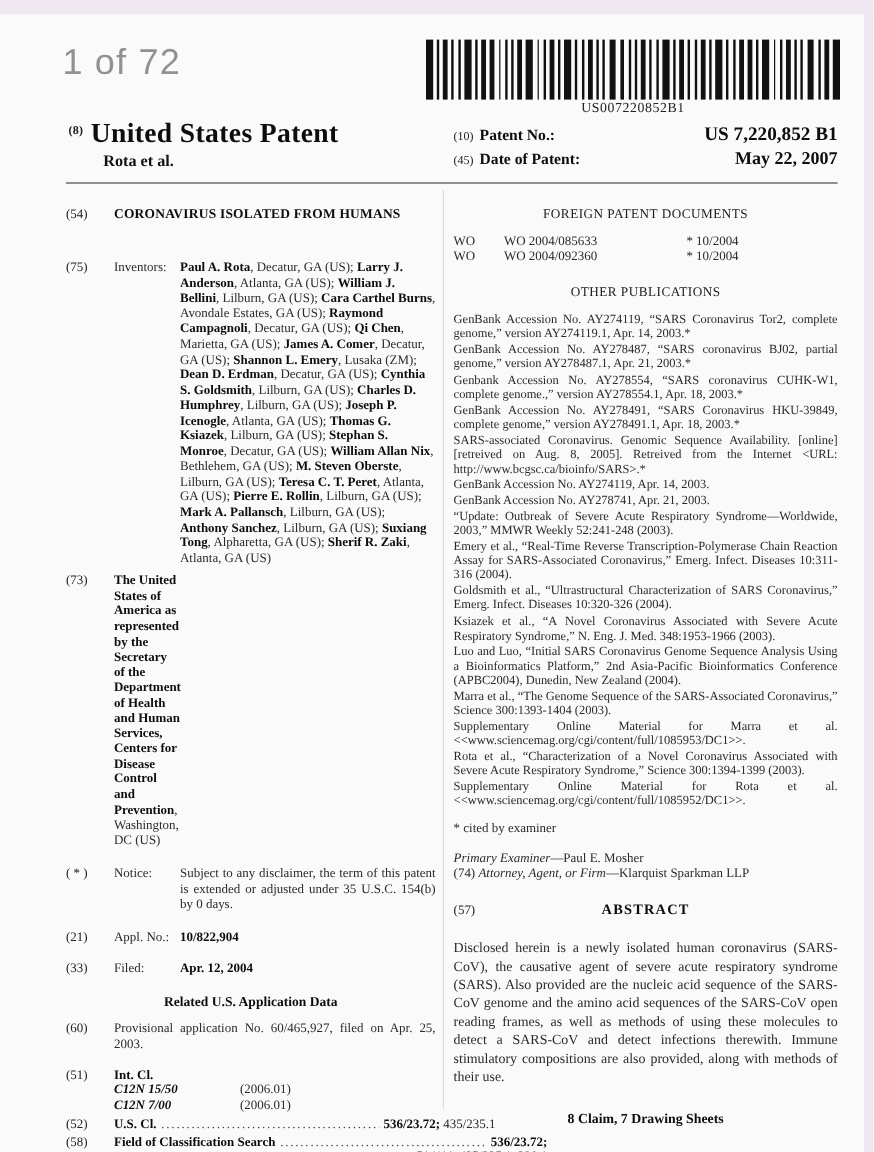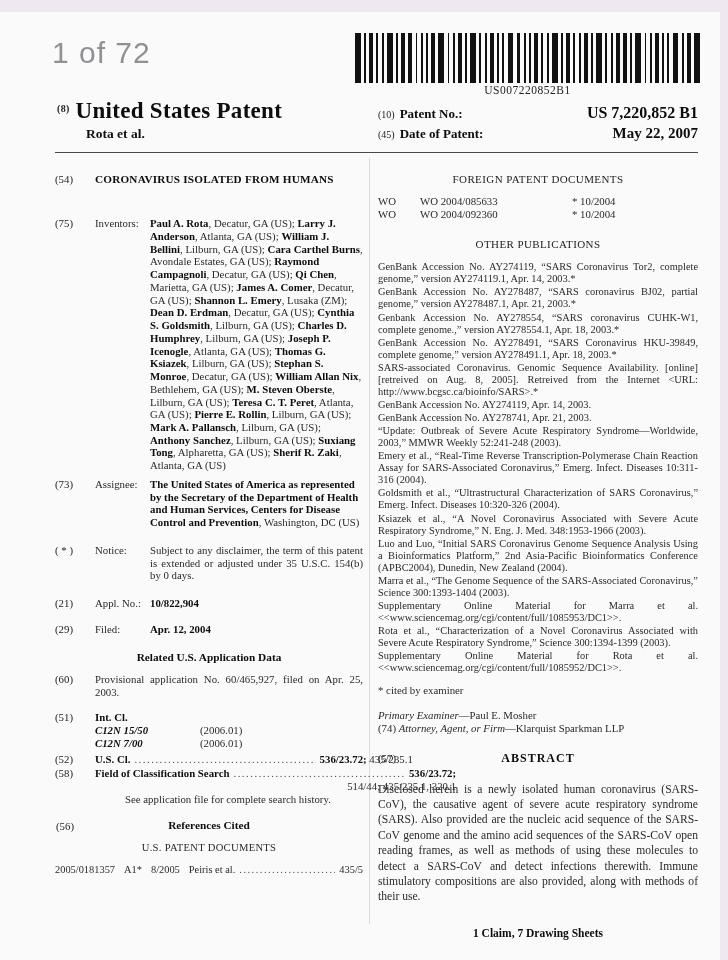--- a/index.html
+++ b/index.html
@@ -172,38 +172,37 @@
     </div>
 
     <div class="row inventors-row">
       <span class="num">(75)</span>
       <span>Inventors:</span>
       <span><b>Paul A. Rota</b>, Decatur, GA (US); <b>Larry J. Anderson</b>, Atlanta, GA (US); <b>William J. Bellini</b>, Lilburn, GA (US); <b>Cara Carthel Burns</b>, Avondale Estates, GA (US); <b>Raymond Campagnoli</b>, Decatur, GA (US); <b>Qi Chen</b>, Marietta, GA (US); <b>James A. Comer</b>, Decatur, GA (US); <b>Shannon L. Emery</b>, Lusaka (ZM); <b>Dean D. Erdman</b>, Decatur, GA (US); <b>Cynthia S. Goldsmith</b>, Lilburn, GA (US); <b>Charles D. Humphrey</b>, Lilburn, GA (US); <b>Joseph P. Icenogle</b>, Atlanta, GA (US); <b>Thomas G. Ksiazek</b>, Lilburn, GA (US); <b>Stephan S. Monroe</b>, Decatur, GA (US); <b>William Allan Nix</b>, Bethlehem, GA (US); <b>M. Steven Oberste</b>, Lilburn, GA (US); <b>Teresa C. T. Peret</b>, Atlanta, GA (US); <b>Pierre E. Rollin</b>, Lilburn, GA (US); <b>Mark A. Pallansch</b>, Lilburn, GA (US); <b>Anthony Sanchez</b>, Lilburn, GA (US); <b>Suxiang Tong</b>, Alpharetta, GA (US); <b>Sherif R. Zaki</b>, Atlanta, GA (US)</span>
     </div>
 
     <div class="row assignee-row">
       <span class="num">(73)</span>
-      <span>Assignee:</span>
       <span><b>The United States of America as represented by the Secretary of the Department of Health and Human Services, Centers for Disease Control and Prevention</b><span>, Washington, DC (US)</span></span>
     </div>
 
     <div class="row notice-row">
       <span class="num">( * )</span>
       <span>Notice:</span>
       <span class="just">Subject to any disclaimer, the term of this patent is extended or adjusted under 35 U.S.C. 154(b) by 0 days.</span>
     </div>
 
     <div class="row appl-row">
       <span class="num">(21)</span>
       <span>Appl. No.:</span>
       <b>10/822,904</b>
     </div>
 
     <div class="row filed-row">
-      <span class="num">(29)</span>
+      <span class="num">(33)</span>
       <span>Filed:</span>
       <b>Apr. 12, 2004</b>
     </div>
 
     <div class="center-head">Related U.S. Application Data</div>
 
     <div class="row2 prov-row">
       <span class="num">(60)</span>
       <span class="just">Provisional application No. 60/465,927, filed on Apr. 25, 2003.</span>
     </div>
@@ -307,15 +306,15 @@
     </div>
 
     <div class="abstract-head">
       <span class="num">(57)</span>
       <span class="h">ABSTRACT</span>
       <span></span>
     </div>
 
     <div class="abstract-text">Disclosed herein is a newly isolated human coronavirus (SARS-CoV), the causative agent of severe acute respiratory syndrome (SARS). Also provided are the nucleic acid sequence of the SARS-CoV genome and the amino acid sequences of the SARS-CoV open reading frames, as well as methods of using these molecules to detect a SARS-CoV and detect infections therewith. Immune stimulatory compositions are also provided, along with methods of their use.</div>
 
-    <div class="footer-line">1 Claim, 7 Drawing Sheets</div>
+    <div class="footer-line">8 Claim, 7 Drawing Sheets</div>
   </div>
 </div>
 
 </body></html>

